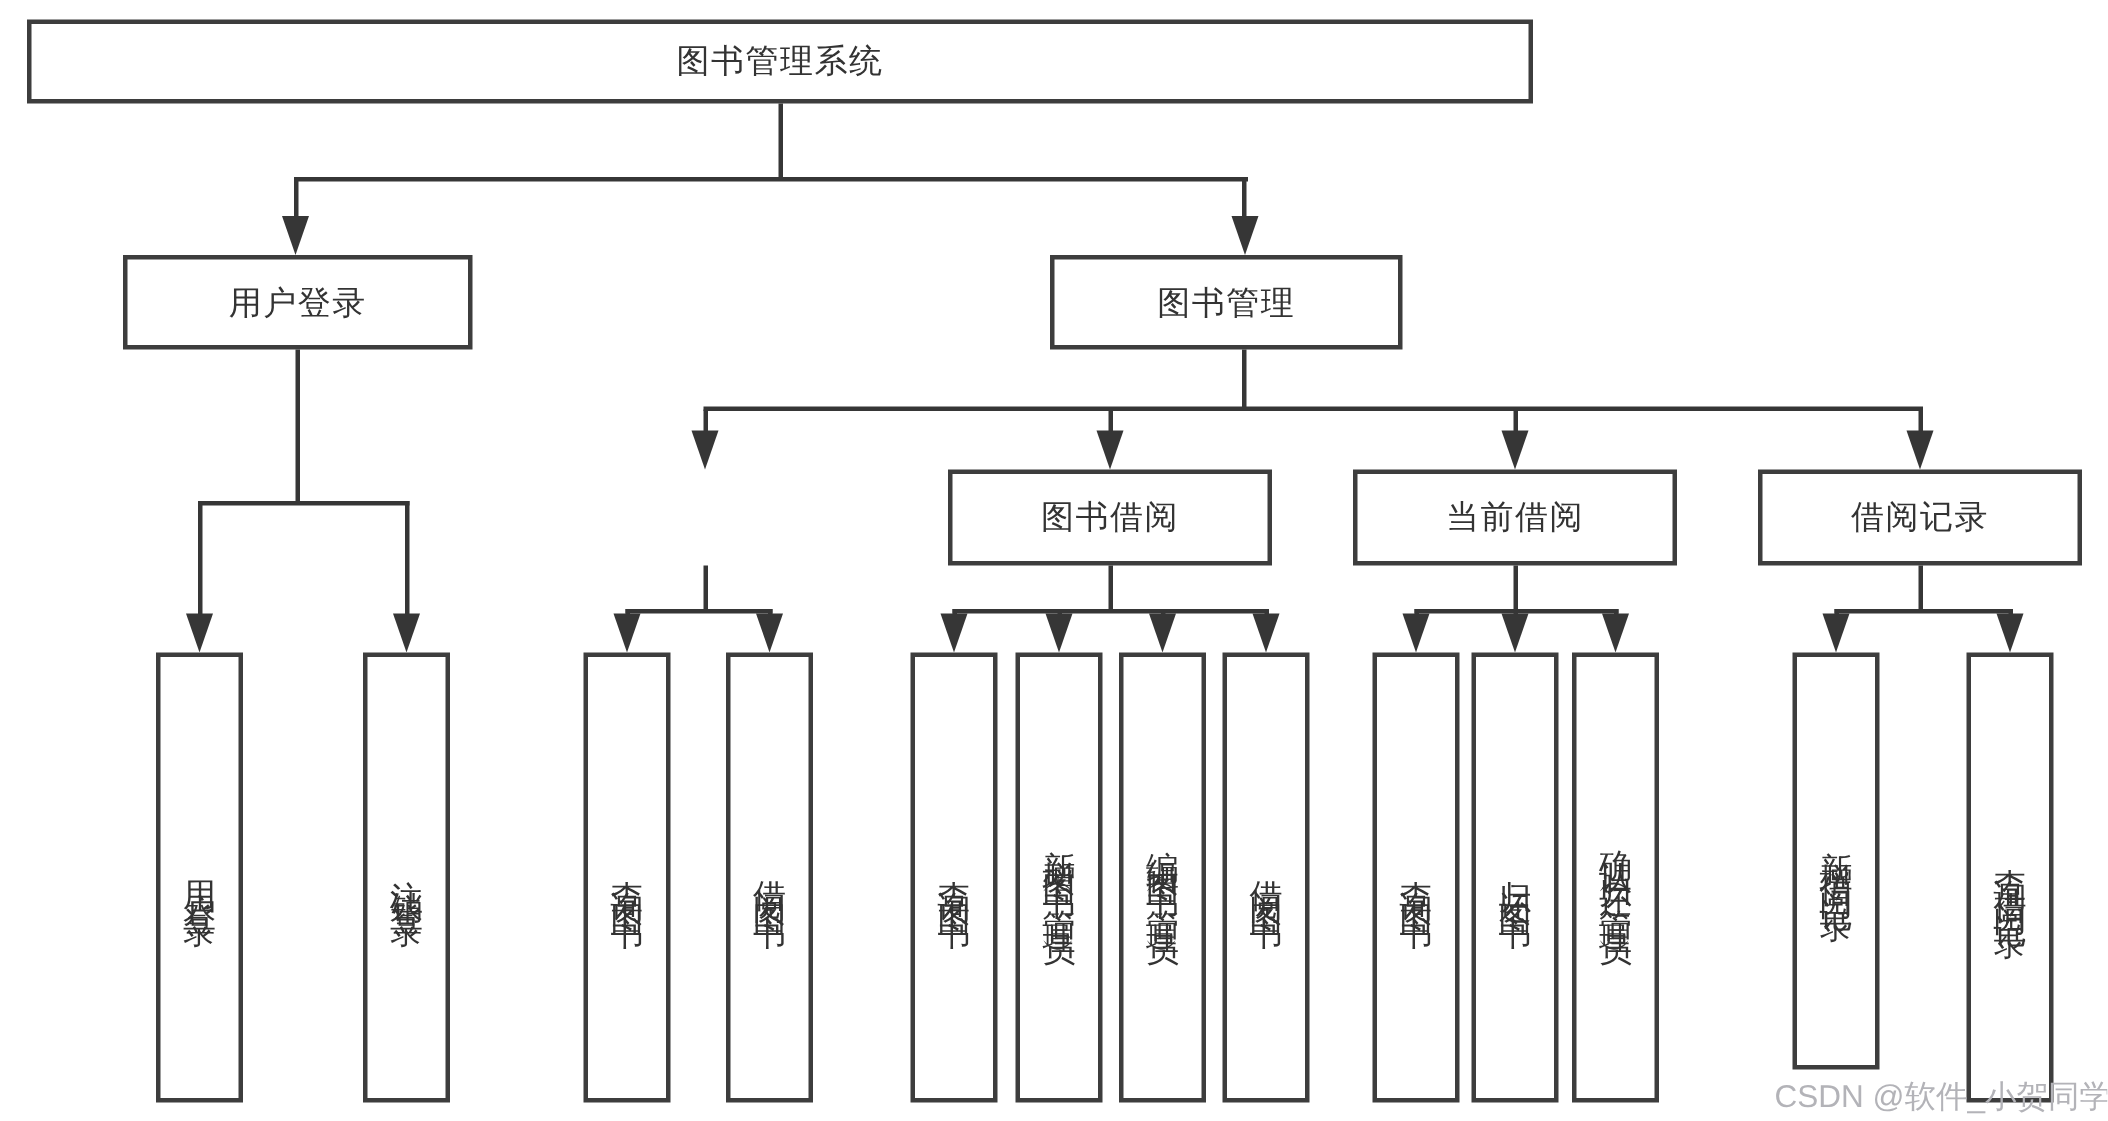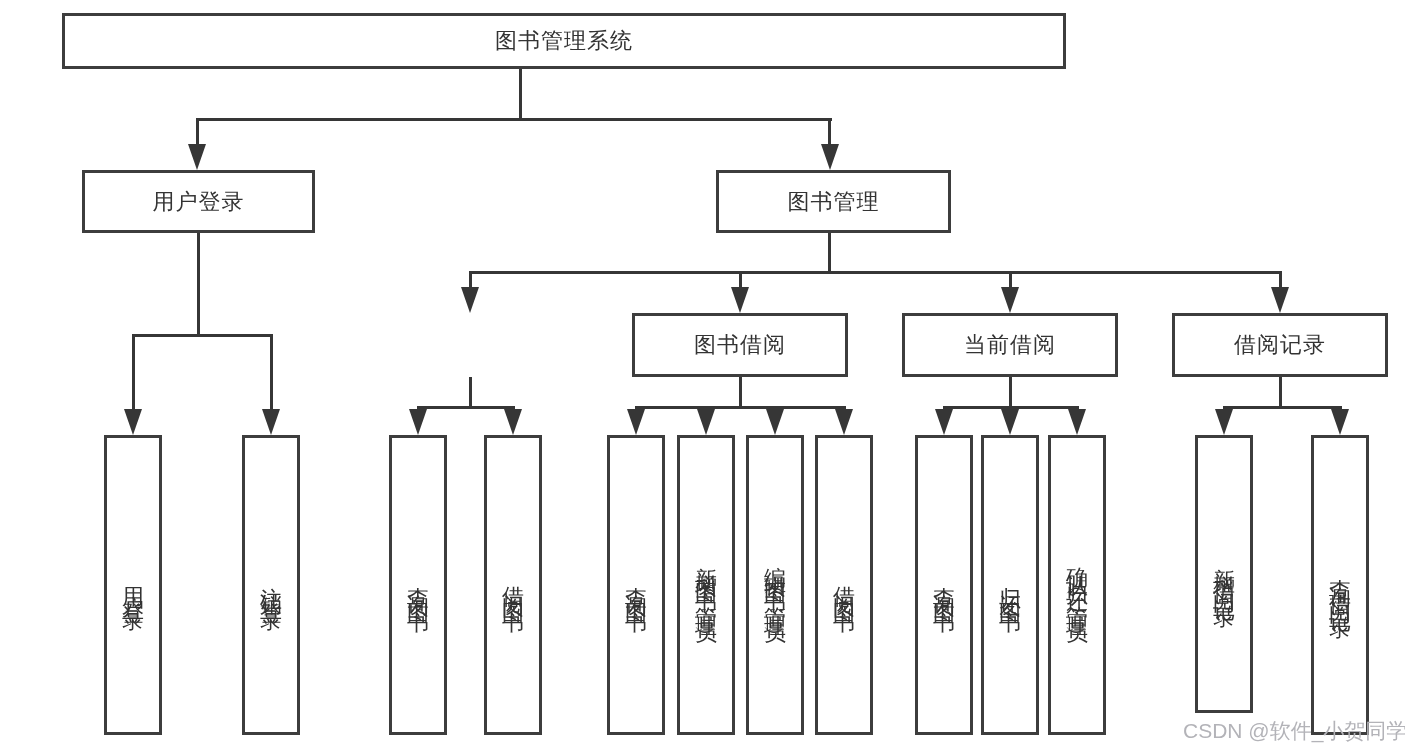--- a/index.html
+++ b/index.html
@@ -50,35 +50,35 @@
     color:var(--watermark);
     z-index:5;
     white-space:nowrap;
   }
 </style>
 </head>
 <body>
 
 <div id="stage">
 
-  <div class="node" style="left:18px;top:13px;width:1004px;height:56px;margin-left:44px;">
+  <div class="node" style="left:18px;top:13px;width:1004px;height:56px;">
     <span>图书管理系统</span>
   </div>
 
   <div class="vl" style="left:519px;top:69px;height:51px;"></div>
   <div class="hl" style="left:196px;top:118px;width:636px;"></div>
   <div class="vl" style="left:196px;top:120px;height:26px;"></div>
   <div class="tri" style="left:188px;top:144px;"></div>
   <div class="vl" style="left:828px;top:120px;height:26px;"></div>
   <div class="tri" style="left:821px;top:144px;"></div>
 
   <div class="node" style="left:82px;top:170px;width:233px;height:63px;">
     <span>用户登录</span>
   </div>
-  <div class="node" style="left:716px;top:170px;width:235px;height:63px;">
+  <div class="node" style="left:700px;top:170px;width:235px;height:63px;">
     <span>图书管理</span>
   </div>
 
   <div class="vl" style="left:197px;top:233px;height:103px;"></div>
   <div class="hl" style="left:132px;top:334px;width:141px;"></div>
   <div class="vl" style="left:132px;top:334px;height:78px;"></div>
   <div class="tri" style="left:124px;top:409px;"></div>
   <div class="vl" style="left:270px;top:334px;height:78px;"></div>
   <div class="tri" style="left:262px;top:409px;"></div>
 

